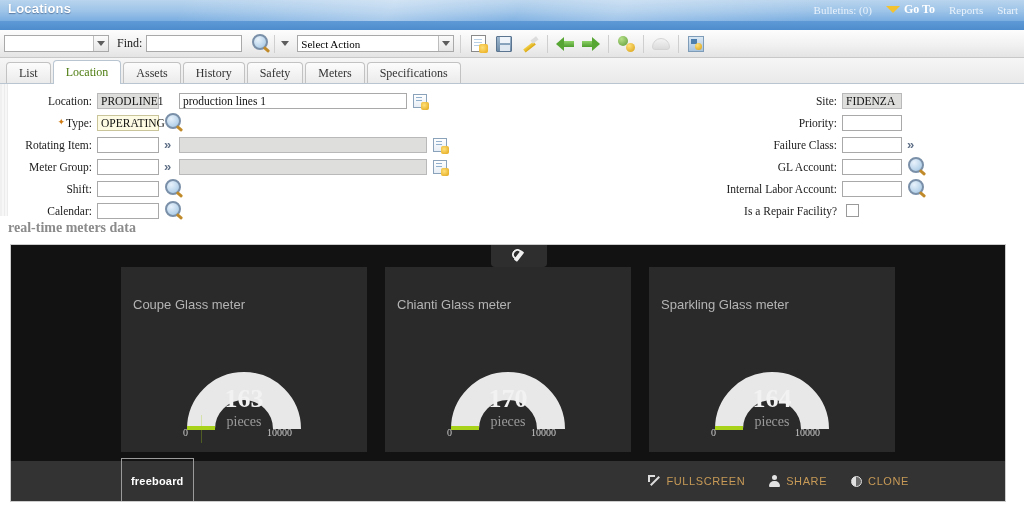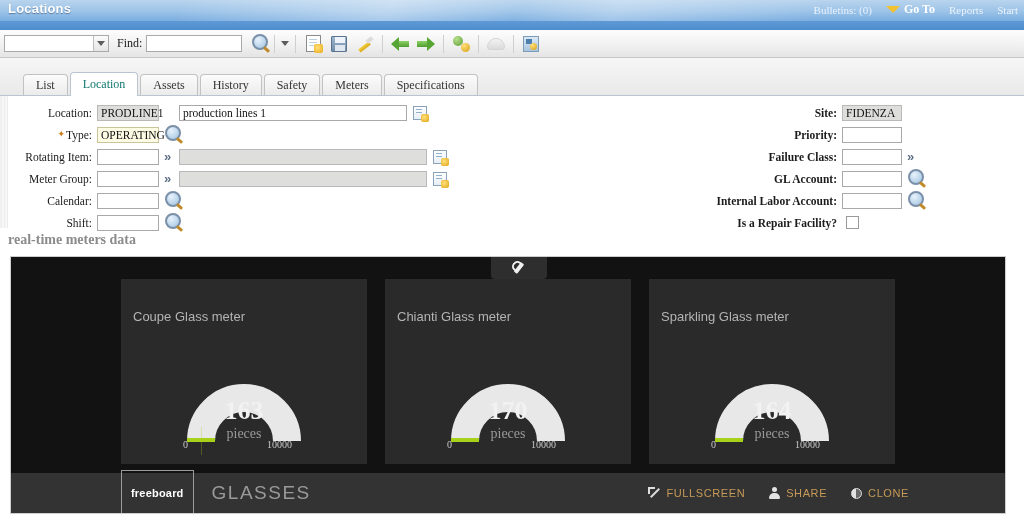--- a/index.html
+++ b/index.html
@@ -127,41 +127,41 @@
   .ic-gears { width:17px;height:16px;position:relative; }
   .ic-gears::before { content:""; position:absolute;left:0;top:0;width:10px;height:10px;border-radius:50%;background:radial-gradient(circle at 35% 30%,#b7e08a,#5d9b37); }
   .ic-gears::after { content:""; position:absolute;right:0;bottom:0;width:9px;height:9px;border-radius:50%;background:radial-gradient(circle at 35% 30%,#ffe07a,#d79f12); }
   .ic-cloud { width:18px;height:12px;border-radius:9px 9px 3px 3px;background:linear-gradient(180deg,#f3f3f3,#d8d8d8);border:1px solid #cfcfcf;opacity:.85; }
   .ic-rep { width:16px;height:16px;background:linear-gradient(180deg,#dce9f5,#a9c4de);border:1px solid #7e9cb8;position:relative; }
   .ic-rep::before { content:""; position:absolute;left:2px;top:2px;width:6px;height:5px;background:#4d7fae; }
   .ic-rep::after { content:""; position:absolute;right:1px;bottom:1px;width:7px;height:7px;border-radius:50%;background:radial-gradient(circle at 35% 30%,#ffe07a,#d79f12); }
 
   
   .tabstrip {
-    height: 38px;
+    height: 26px;
     background: linear-gradient(180deg,#f6f6f6,#e9e9e9);
     border-bottom: 1px solid #b9c6d2;
     display: flex; align-items: flex-end;
-    padding-left: 23px;
+    padding-left: 6px;
   }
   .tab {
     height: 21px; line-height: 20px;
     padding: 0 12px;
     font-size: 12px; color: #333;
     background: linear-gradient(180deg,#fcfcfc,#ebebeb);
     border: 1px solid #c2c2c2;
     border-bottom: none;
     border-radius: 4px 4px 0 0;
     margin-right: 2px;
     cursor: pointer;
     white-space: nowrap;
   }
   .tab.active {
     height: 24px; line-height: 23px;
-    color: #0f766e;
+    color: #4d7c0f;
     background: #ffffff;
     border-color: #b9c6d2;
     position: relative; top: 1px;
     font-weight: normal;
   }
 
   
   .formwrap {
     position: relative;
     height: 132px;
@@ -171,21 +171,21 @@
   .rail { position:absolute; left:0; top:0; bottom:0; width:6px; background: repeating-linear-gradient(90deg,#f7f7f7 0 2px,#ececec 2px 3px); }
   .fcol { position: absolute; top: 6px; }
   .fcol.left { left: 0; width: 470px; }
   .fcol.right { left: 690px; width: 334px; }
   .frow { display: flex; align-items: center; height: 21px; margin-bottom: 1px; }
   .flabel {
     font-size: 11.5px; color: #1b1b1b; text-align: right; padding-right: 5px;
     white-space: nowrap;
   }
   .fcol.left .flabel { width: 95px; }
-  .fcol.right .flabel { width: 150px; font-weight: bold; }
+  .fcol.right .flabel { width: 150px; }
   .req { color: #cf7a12; font-size: 9px; vertical-align: 2px; margin-right: 1px; }
   .fin {
     height: 16px; border: 1px solid #a9a9a9; background: #fff;
     font-size: 11.5px; font-family:"Liberation Serif",serif; padding: 0 3px; color:#111;
     display:flex; align-items:center;
   }
   .fin.readonly { background: #dededd; border-color: #b9b9b9; }
   .fin.hilite { background: #fdfbe4; border-color: #c9c49a; }
   .w60 { width: 60px; } .w62 { width: 62px; }
   .w-desc { width: 228px; margin-left: 20px; }
@@ -340,20 +340,26 @@
     <input style="width: 88px;" value="">
     <span class="sel-arrow">
         <i class="caret-dn"></i>
       </span>
   </div>
   <span class="tb-label">Find:</span>
   <input class="tb-input" style="width: 96px;" value="">
   <span class="maglnk"><span class="mag"></span></span>
   <span class="tb-sep"></span>
   <span class="caret-dn"></span>
+  <div class="sel-box" style="margin-left:4px;">
+    <input style="width: 140px;" value="Select Action">
+    <span class="sel-arrow">
+        <i class="caret-dn"></i>
+      </span>
+  </div>
   <span class="tb-sep"></span>
   <span class="icon-btn">
       <span class="ic-new"></span>
     </span>
   <span class="icon-btn">
       <span class="ic-save"></span>
     </span>
   <span class="icon-btn">
       <span class="ic-pencil"></span>
     </span>
@@ -421,27 +427,27 @@
 
     <div class="frow">
       <span class="flabel">Meter Group:</span>
       <span class="fin w62"></span>
       <span class="gotoarr">»</span>
       <span class="fin readonly w-desc2" style="margin-left:11px;"></span>
       <span class="detail-ic"></span>
     </div>
 
     <div class="frow">
-      <span class="flabel">Calendar:</span>
+      <span class="flabel">Shift:</span>
       <span class="fin w62"></span>
       <span class="maglnk"><span class="mag"></span></span>
     </div>
 
     <div class="frow">
-      <span class="flabel">Shift:</span>
+      <span class="flabel">Calendar:</span>
       <span class="fin w62"></span>
       <span class="maglnk"><span class="mag"></span></span>
     </div>
   </div>
 
   <div class="fcol right">
     <div class="frow">
       <span class="flabel">Site:</span>
       <span class="fin readonly w60">FIDENZA</span>
     </div>
@@ -522,21 +528,20 @@
         <div class="g-unit">pieces</div>
         <div class="g-min">0</div>
         <div class="g-max">10000</div>
       </div>
     </div>
 
   </div>
 
   <div class="dashfoot">
     <div class="fb-logo">freeboard</div>
-    <div class="dash-name">GLASSES</div>
     <div class="foot-actions">
       <div class="fa">
         <span class="ic-full"></span>
         <span>FULLSCREEN</span>
       </div>
       <div class="fa">
         <span class="ic-person"></span>
         <span>SHARE</span>
       </div>
       <div class="fa">

